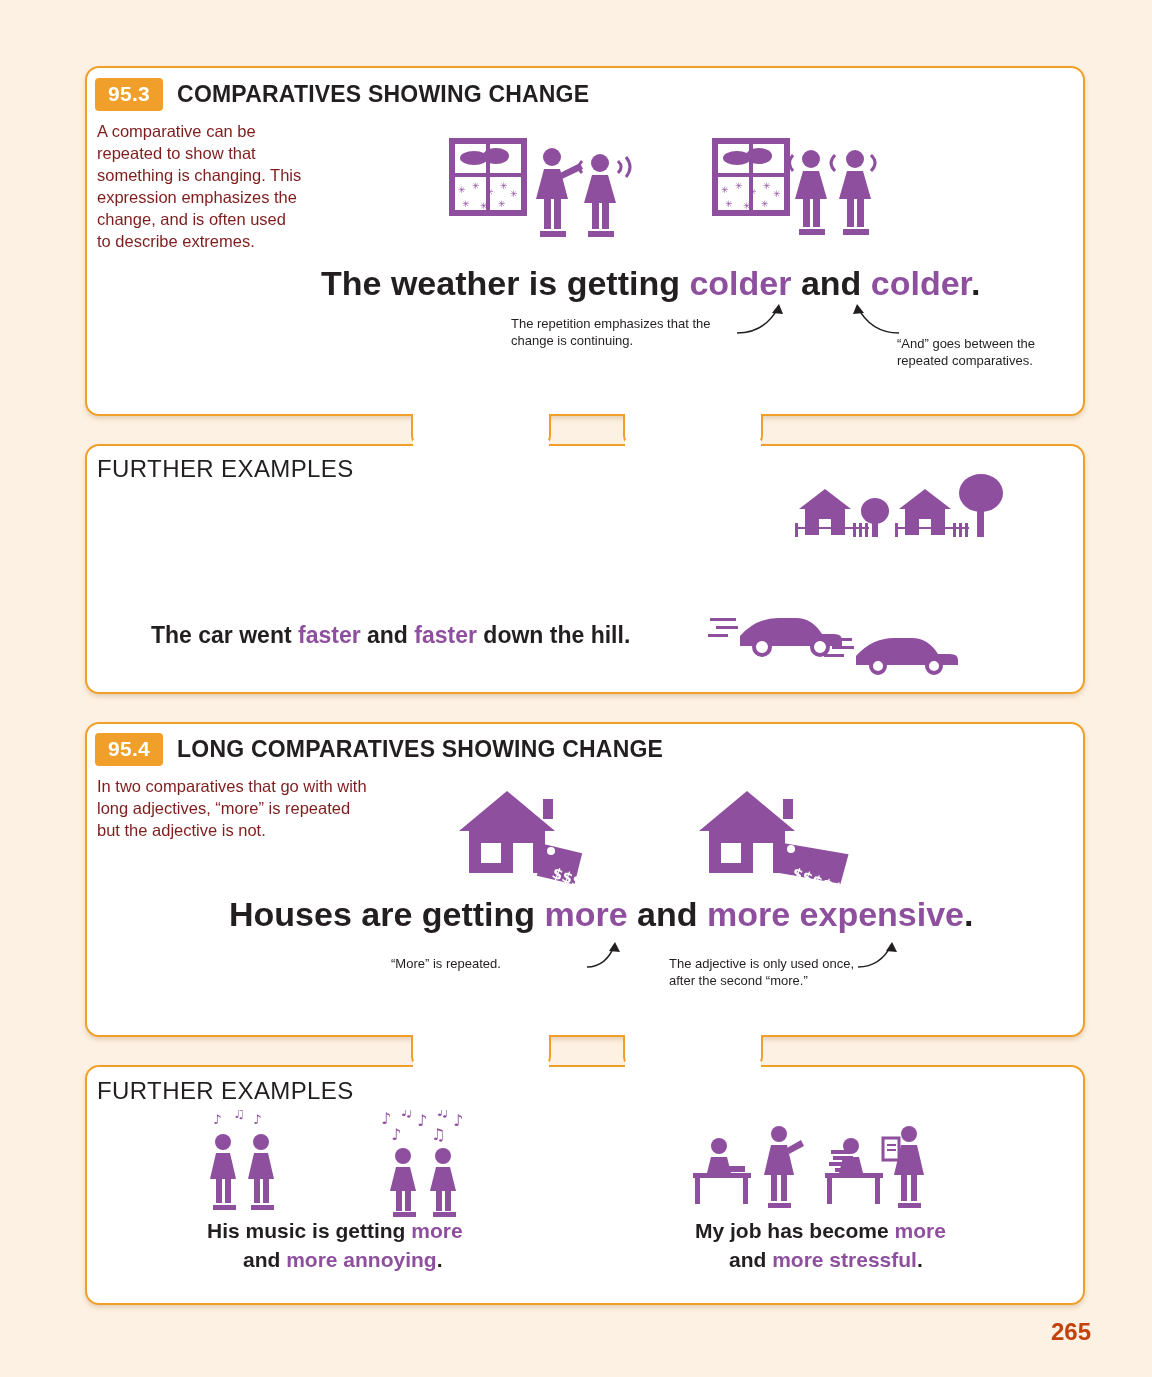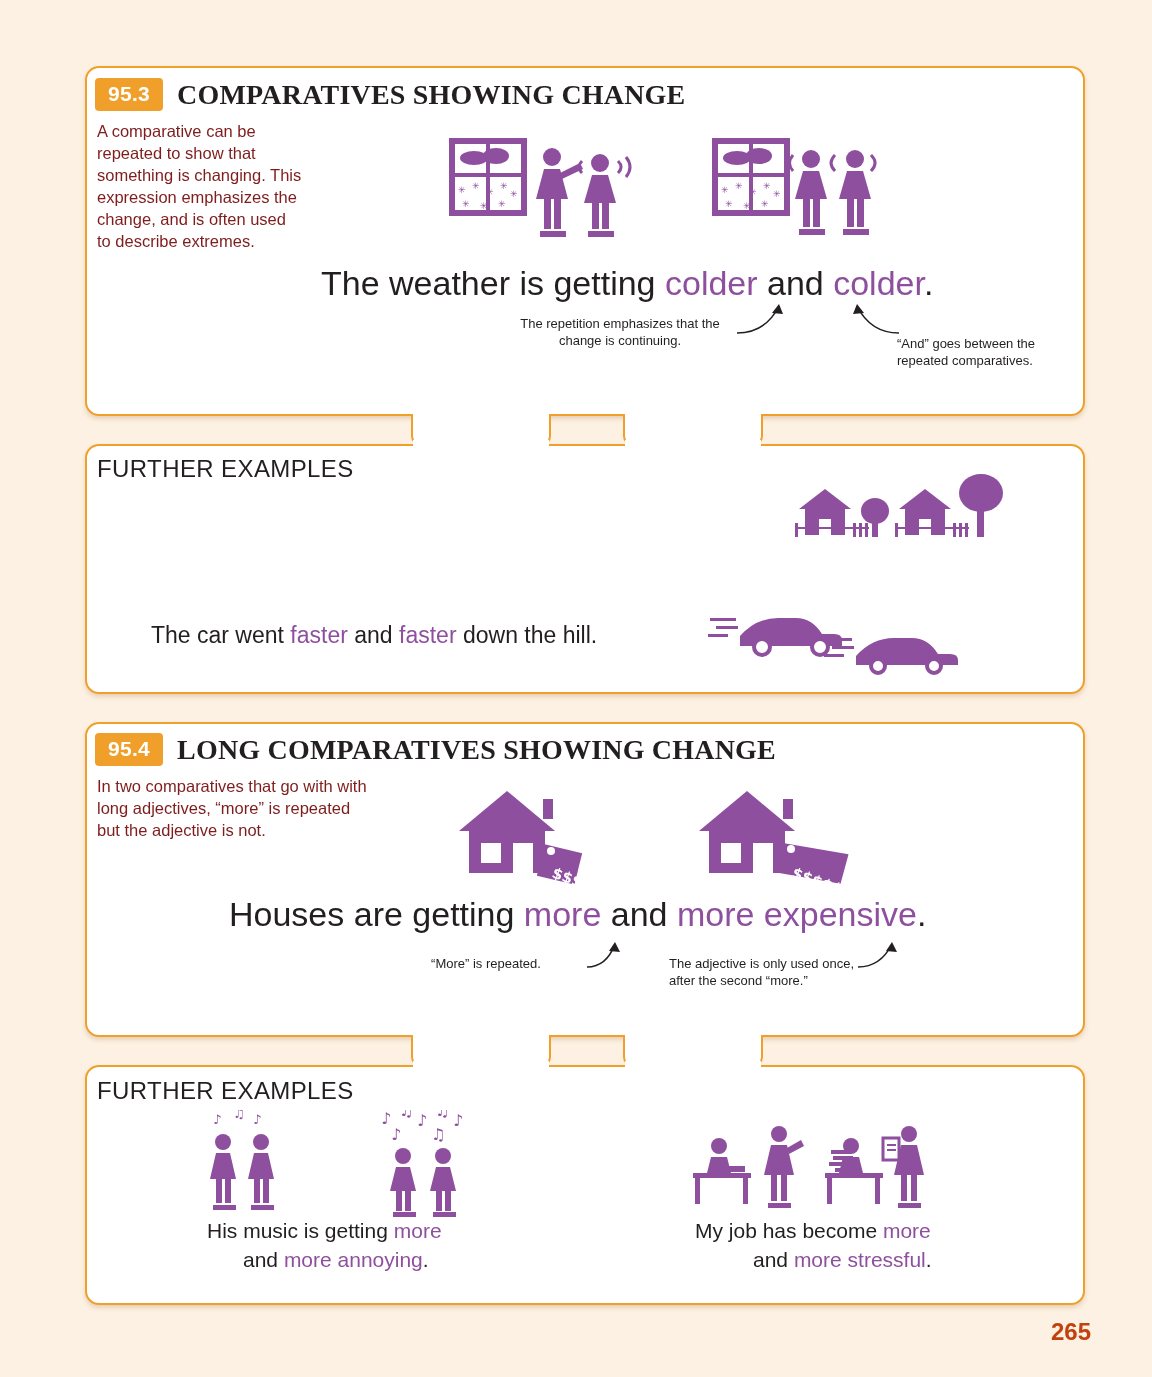--- a/index.html
+++ b/index.html
@@ -53,62 +53,61 @@
   .num-badge {
     background: #f0a02a;
     color: #ffffff;
     font-weight: bold;
     font-size: 21px;
     padding: 4px 13px 5px 13px;
     border-radius: 4px;
     letter-spacing: .3px;
   }
   .sec-title {
-    font-size: 28px;
+    font-size: 23px;
     font-weight: bold;
     letter-spacing: .2px;
     color: #231f20;
-    font-family: Liberation Serif, serif;
   }
   .further-title {
     position: absolute;
     font-size: 24px;
     letter-spacing: .4px;
     color: #231f20;
     font-weight: normal;
   }
 
   .body-text {
     position: absolute;
     font-size: 16.5px;
     line-height: 22px;
     color: #7f1d1d;
   }
 
   
   .sentence {
     position: absolute;
-    font-weight: normal;
+    font-weight: bold;
     color: #231f20;
     white-space: nowrap;
     text-align: center;
   }
   .hl { color: #8e4f9e; }
   .big { font-size: 34px; }
   .mid { font-size: 23px; }
   .small { font-size: 21px; }
 
   
   .callout {
     position: absolute;
     font-size: 13px;
     line-height: 17px;
     color: #231f20;
   }
-  .callout.right { text-align: center; }
+  .callout.right { text-align: left; }
 
   .arrow-svg { position: absolute; }
 
   
   .art { position: absolute; }
   .pg-num {
     position: absolute;
     font-size: 24px;
     font-weight: bold;
     color: #c2410c;
@@ -446,19 +445,19 @@
       <rect x="226" y="93" width="12" height="5"></rect>
       <rect x="200" y="28" width="16" height="22" fill="#ffffff" stroke="#8e4f9e" stroke-width="3"></rect>
       <rect x="204" y="34" width="9" height="2"></rect>
       <rect x="204" y="39" width="9" height="2"></rect>
     </g>
   </svg>
 
   <div class="sentence small" style="left:684px; top:1219px;">
     <span>My job has become </span><span class="hl">more</span>
   </div>
-  <div class="sentence small" style="left:718px; top:1248px;margin-left:24px;">
+  <div class="sentence small" style="left:718px; top:1248px;">
     <span>and </span><span class="hl">more stressful</span><span>.</span>
   </div>
 
   <div class="pg-num" style="left:1040px; top:1318px;">265</div>
 
 </div>
 
 </body></html>

